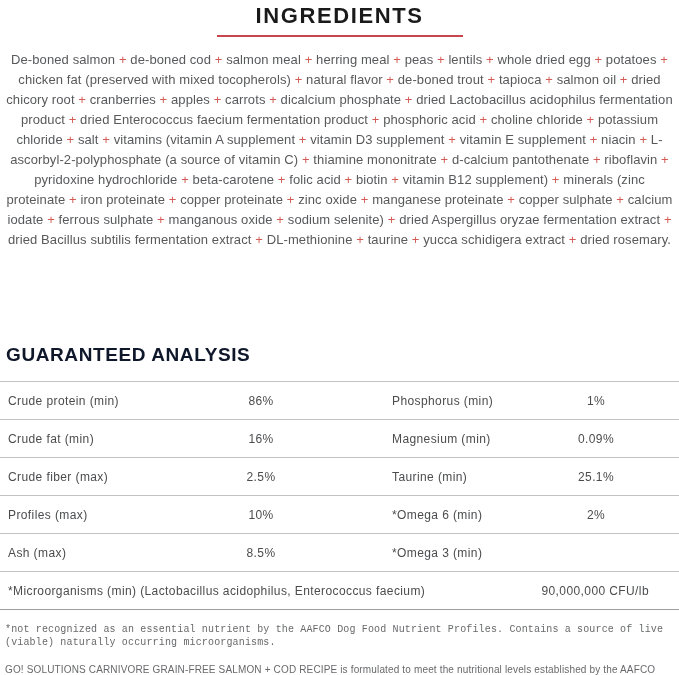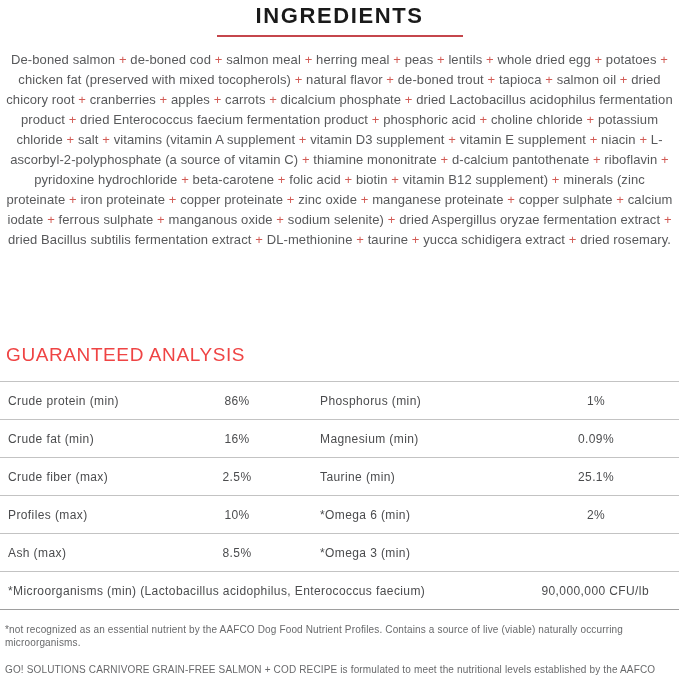--- a/index.html
+++ b/index.html
@@ -33,51 +33,53 @@
     font-size:13px;
     line-height:20px;
     letter-spacing:0.1px;
     color:#58595b;
   }
   .ingredients .sep{color:var(--plus,#d25b55);}
   .ga-title{
     margin:82px 0 11px 6px;
     font-size:19px;
     line-height:22px;
-    font-weight:normal;
+    font-weight:bold;
     letter-spacing:0.6px;
-    color:#ef4444;
+    color:#0f172a;
   }
   .ga-table{
     margin-top:15px;
     border-top:1px solid var(--line,#c3c3c3);
   }
   .ga-row{
     display:grid;
     grid-template-columns:190px 78px 44px 1fr 150px;
     align-items:center;
     height:37px;
     padding:0 8px;
     border-bottom:1px solid var(--line,#c3c3c3);
     font-size:12px;
     letter-spacing:0.4px;
     color:#4b4c4e;
+    gap:24px;
   }
   .ga-row .value-l, .ga-row .value-r{text-align:center;}
   .ga-row.full{
     grid-template-columns:1fr 180px;
   }
   .ga-row.full .value-r{text-align:right;padding-right:22px;}
   .ga-row.full{border-bottom:1px solid #9e9e9e;}
   .footnote{
     margin:13px 0 0 5px;
     font-size:10px;
     line-height:13px;
     letter-spacing:0.15px;
     color:#68696b;
+    font-family:Liberation Mono, monospace;
   }
   .formulation{
     margin:14px 8px 0 5px;
     font-size:10px;
     line-height:14px;
     letter-spacing:0.15px;
     color:#68696b;
   }
 </style>
 </head>

